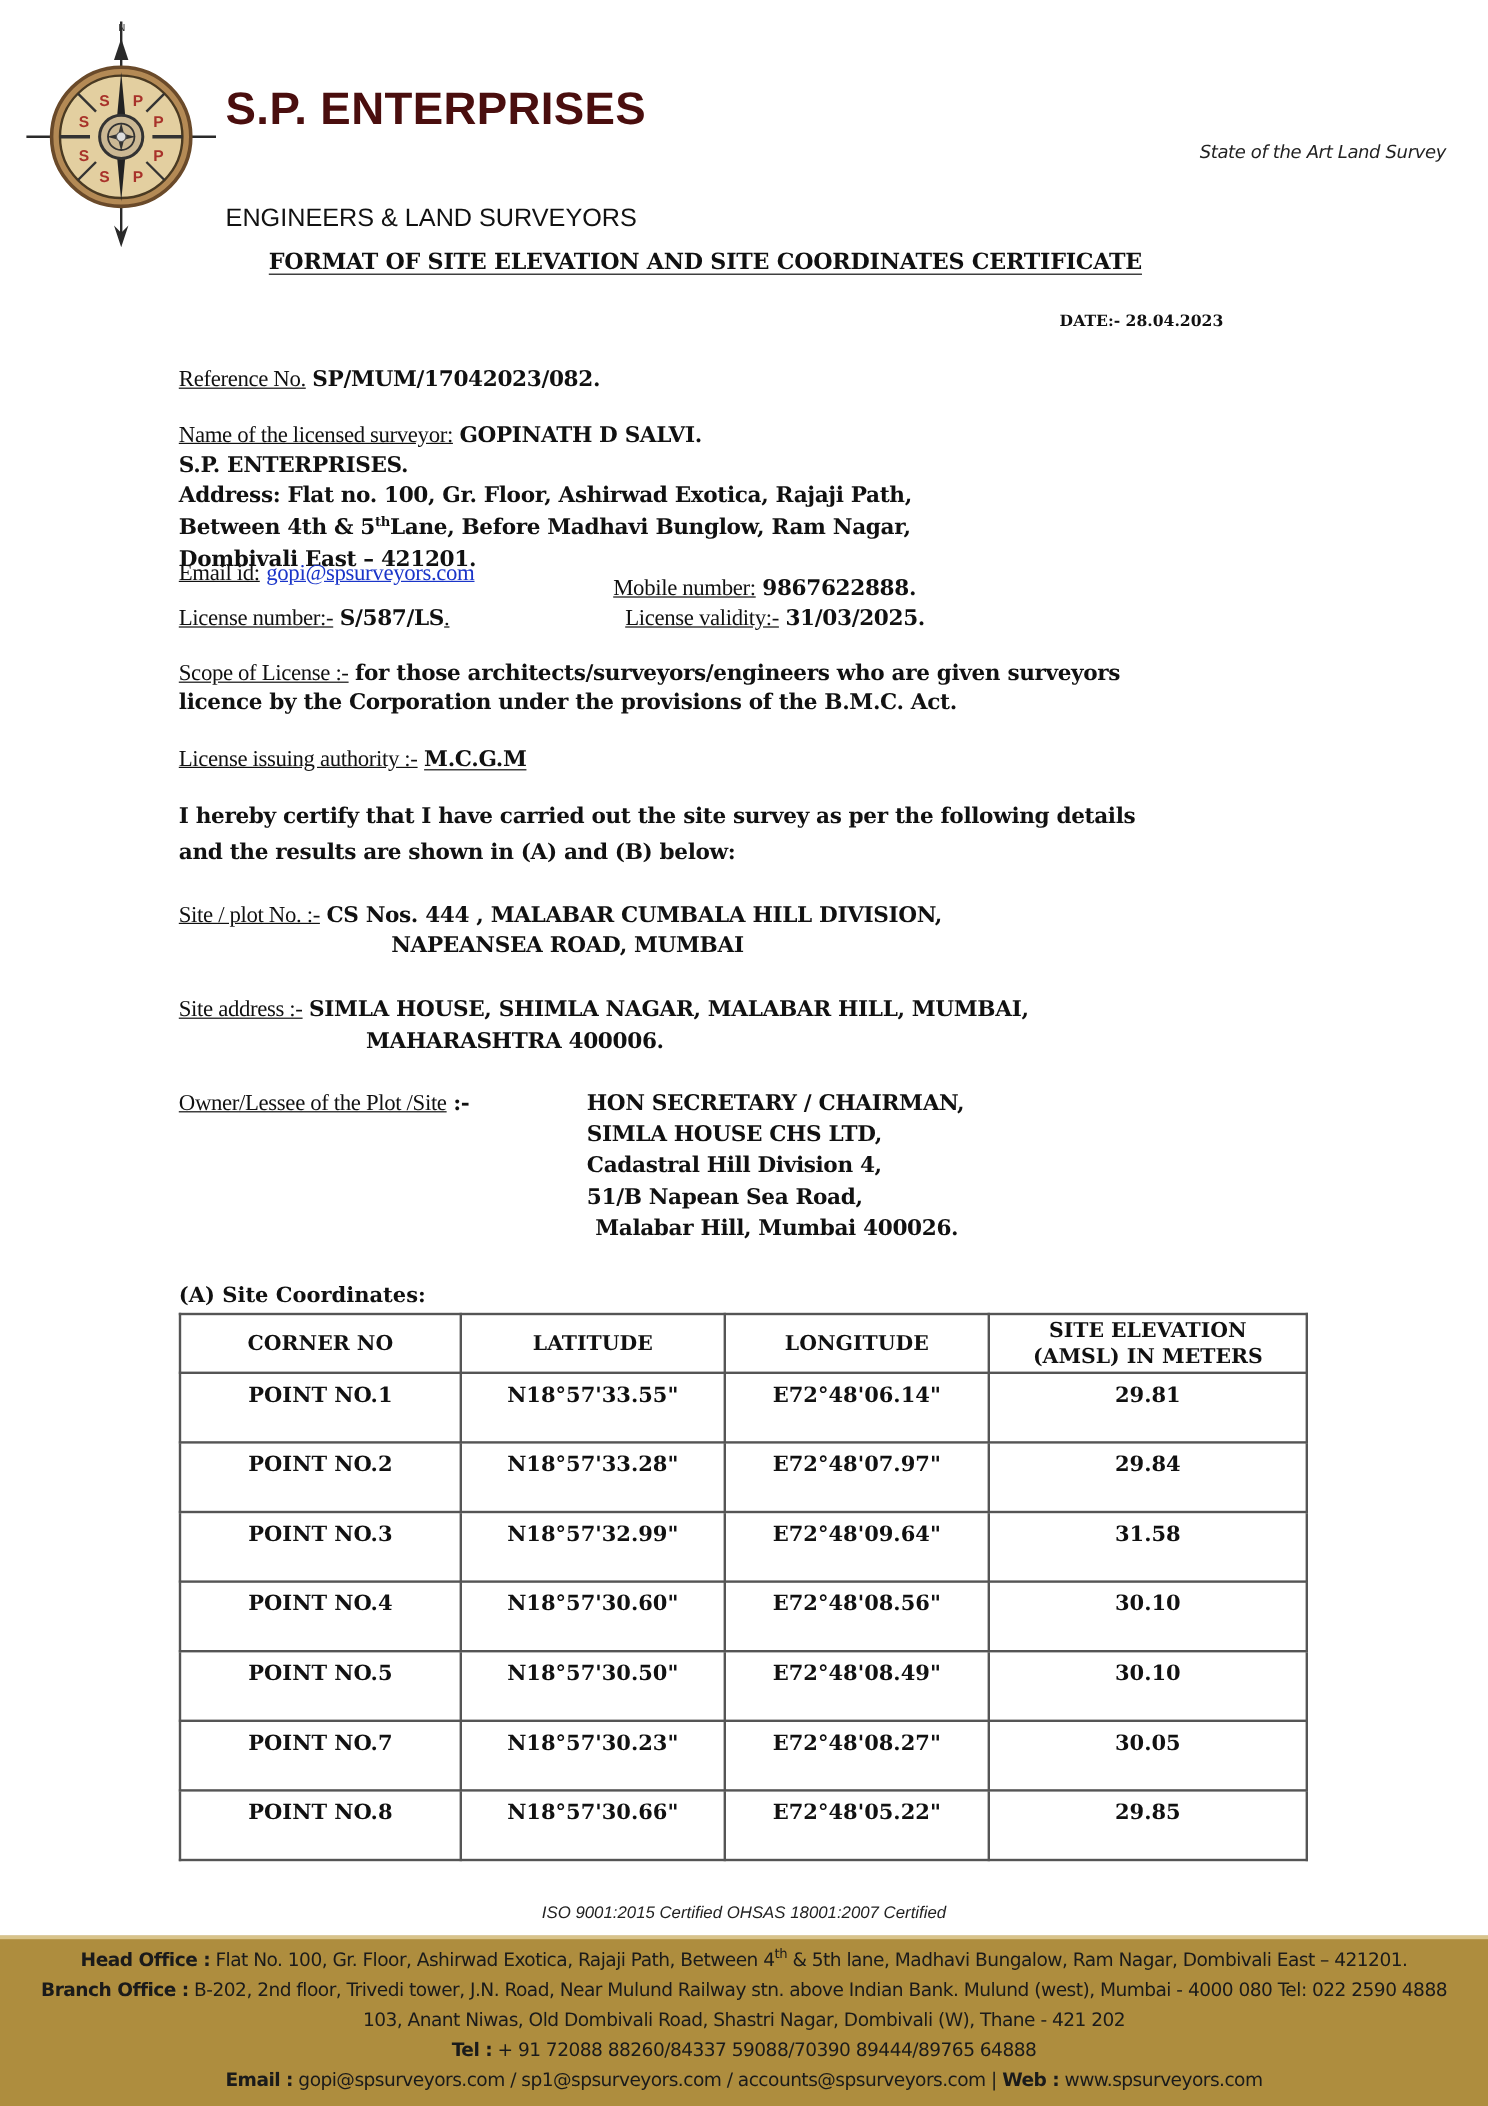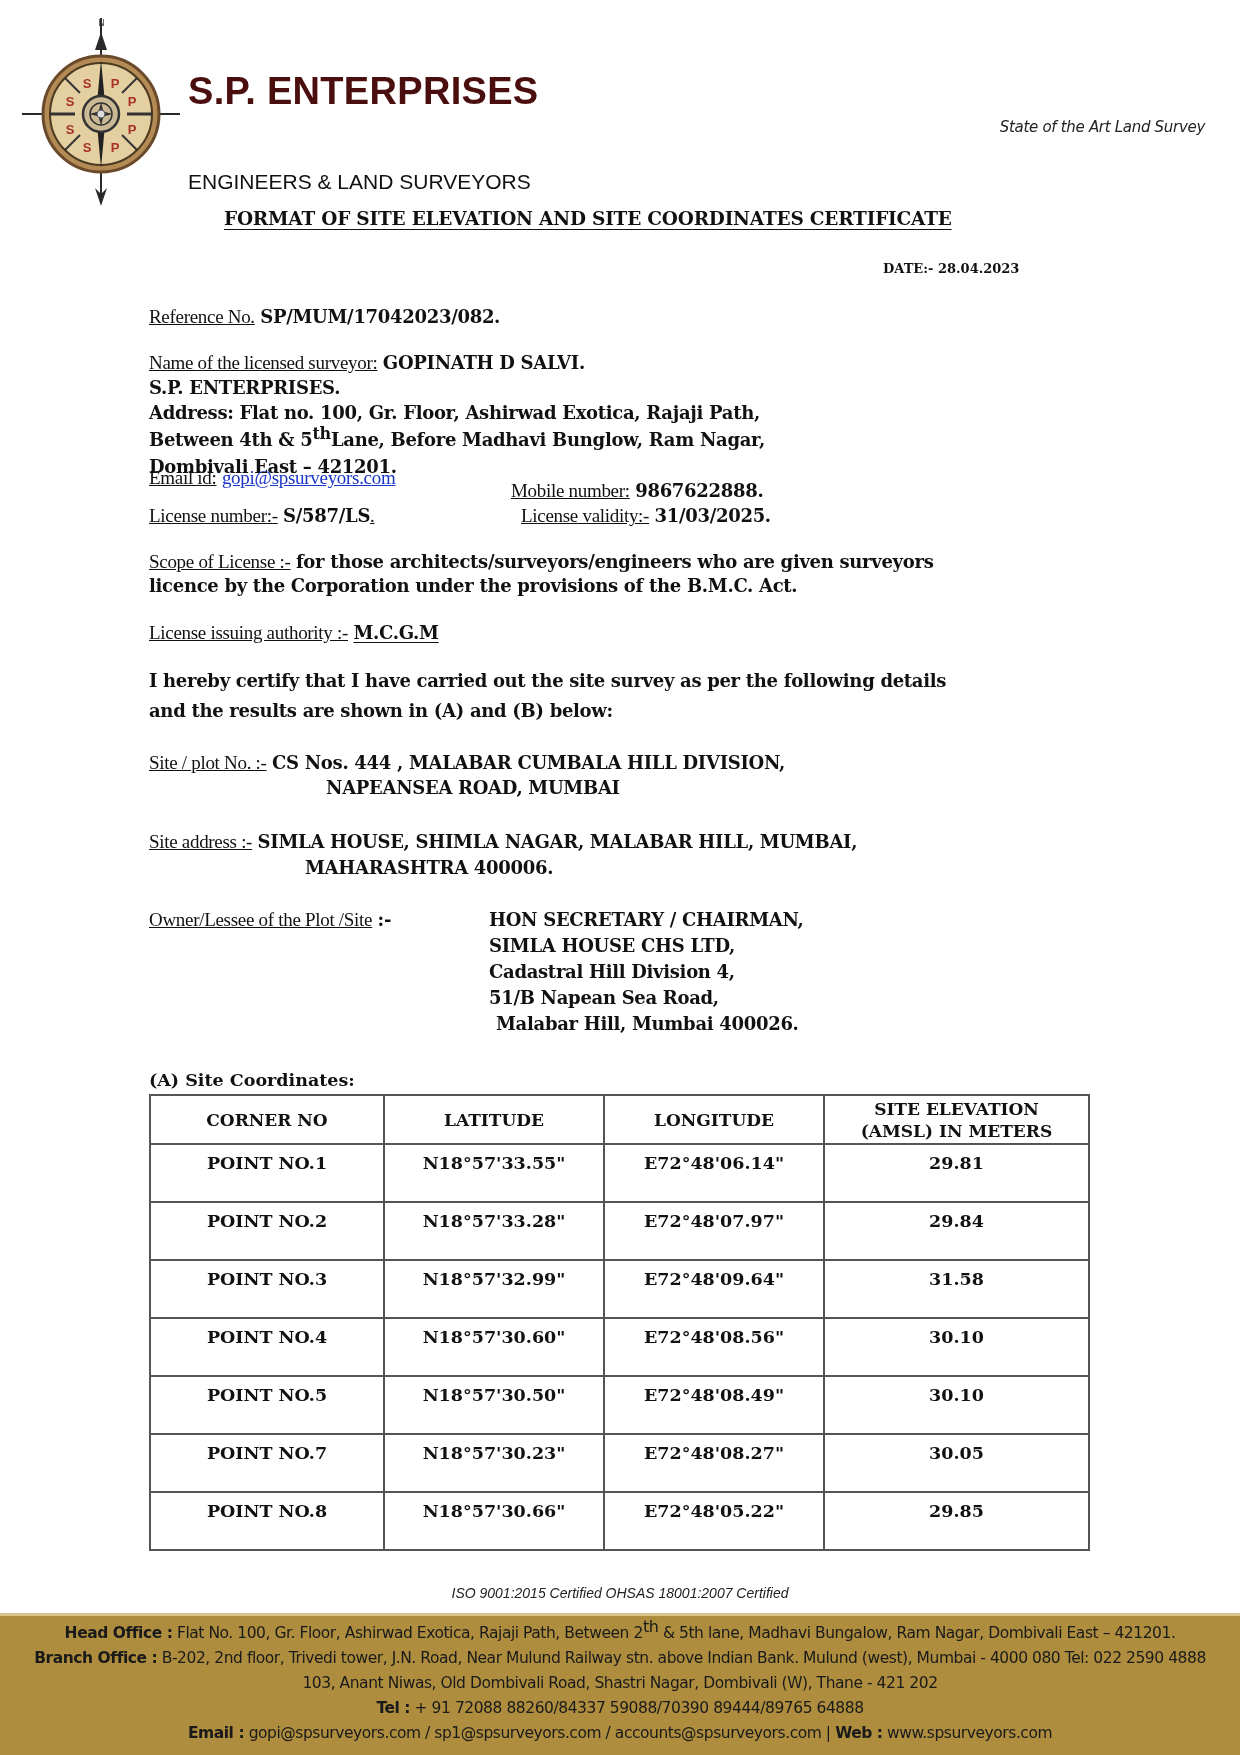--- a/index.html
+++ b/index.html
@@ -14,21 +14,21 @@
   .brand-sub { left: 188px; top: 122px; font-family: "Liberation Sans", sans-serif; font-size: 21px; color: #111; margin-top: 48px; }
   .tagline { right: 35px; top: 118px; font-family: "DejaVu Sans", sans-serif; font-style: italic; font-size: 15px; color: #222; letter-spacing: -0.3px; }
   .doc-title { left: 224px; top: 208px; font-weight: bold; font-size: 18.5px; text-decoration: underline; text-underline-offset: 4px; letter-spacing: -0.2px; }
   .date { left: 883px; top: 261px; font-weight: bold; font-size: 13px; }
 
   .line { left: 149px; font-size: 18px; white-space: nowrap; letter-spacing: -0.3px; }
   .lbl { font-family: "Liberation Serif", serif; font-size: 19px; font-weight: normal; text-decoration: underline; }
   .b { font-weight: bold; }
   .link { color: #1a35c9; text-decoration: underline; font-family: "Liberation Serif", serif; font-size: 19px; }
   .u { text-decoration: underline; text-underline-offset: 3px; }
-  sup { font-size: 16px; line-height: 0; }
+  sup { font-size: 11px; line-height: 0; }
 
   
   .tbl-caption { left: 149px; top: 1070px; font-weight: bold; font-size: 17.5px; }
   table.coords {
     position: absolute; left: 149px; top: 1094px; width: 941px;
     border-collapse: collapse; font-weight: bold; font-size: 17.5px;
   }
   table.coords th, table.coords td { border: 2px solid #555; text-align: center; padding: 0; }
   table.coords th { height: 47px; font-size: 17px; line-height: 22px; }
   table.coords td { height: 48px; vertical-align: top; padding-top: 8px; }
@@ -219,18 +219,18 @@
       <td>POINT NO.8</td>
       <td>N18°57'30.66"</td>
       <td>E72°48'05.22"</td>
       <td>29.85</td>
     </tr>
   </tbody>
 </table>
 
 <div class="abs iso">ISO 9001:2015 Certified OHSAS 18001:2007 Certified</div>
 <div class="abs footer">
-  <div class="fl" style="top:8px"><span class="k">Head Office :</span><span> Flat No. 100, Gr. Floor, Ashirwad Exotica, Rajaji Path, Between 2</span><sup>th</sup><span> &amp; 5th lane, Madhavi Bungalow, Ram Nagar, Dombivali East – 421201.</span></div>
+  <div class="fl" style="top:8px"><span class="k">Head Office :</span><span> Flat No. 100, Gr. Floor, Ashirwad Exotica, Rajaji Path, Between 4</span><sup>th</sup><span> &amp; 5th lane, Madhavi Bungalow, Ram Nagar, Dombivali East – 421201.</span></div>
   <div class="fl" style="top:33px"><span class="k">Branch Office :</span><span> B-202, 2nd floor, Trivedi tower, J.N. Road, Near Mulund Railway stn. above Indian Bank. Mulund (west), Mumbai - 4000 080 Tel: 022 2590 4888</span></div>
   <div class="fl" style="top:58px">103, Anant Niwas, Old Dombivali Road, Shastri Nagar, Dombivali (W), Thane - 421 202</div>
   <div class="fl" style="top:83px"><span class="k">Tel :</span><span> + 91 72088 88260/84337 59088/70390 89444/89765 64888</span></div>
   <div class="fl" style="top:108px"><span class="k">Email :</span><span> gopi@spsurveyors.com / sp1@spsurveyors.com / accounts@spsurveyors.com | </span><span class="k">Web :</span><span> www.spsurveyors.com</span></div>
 </div>
 
 </body></html>

